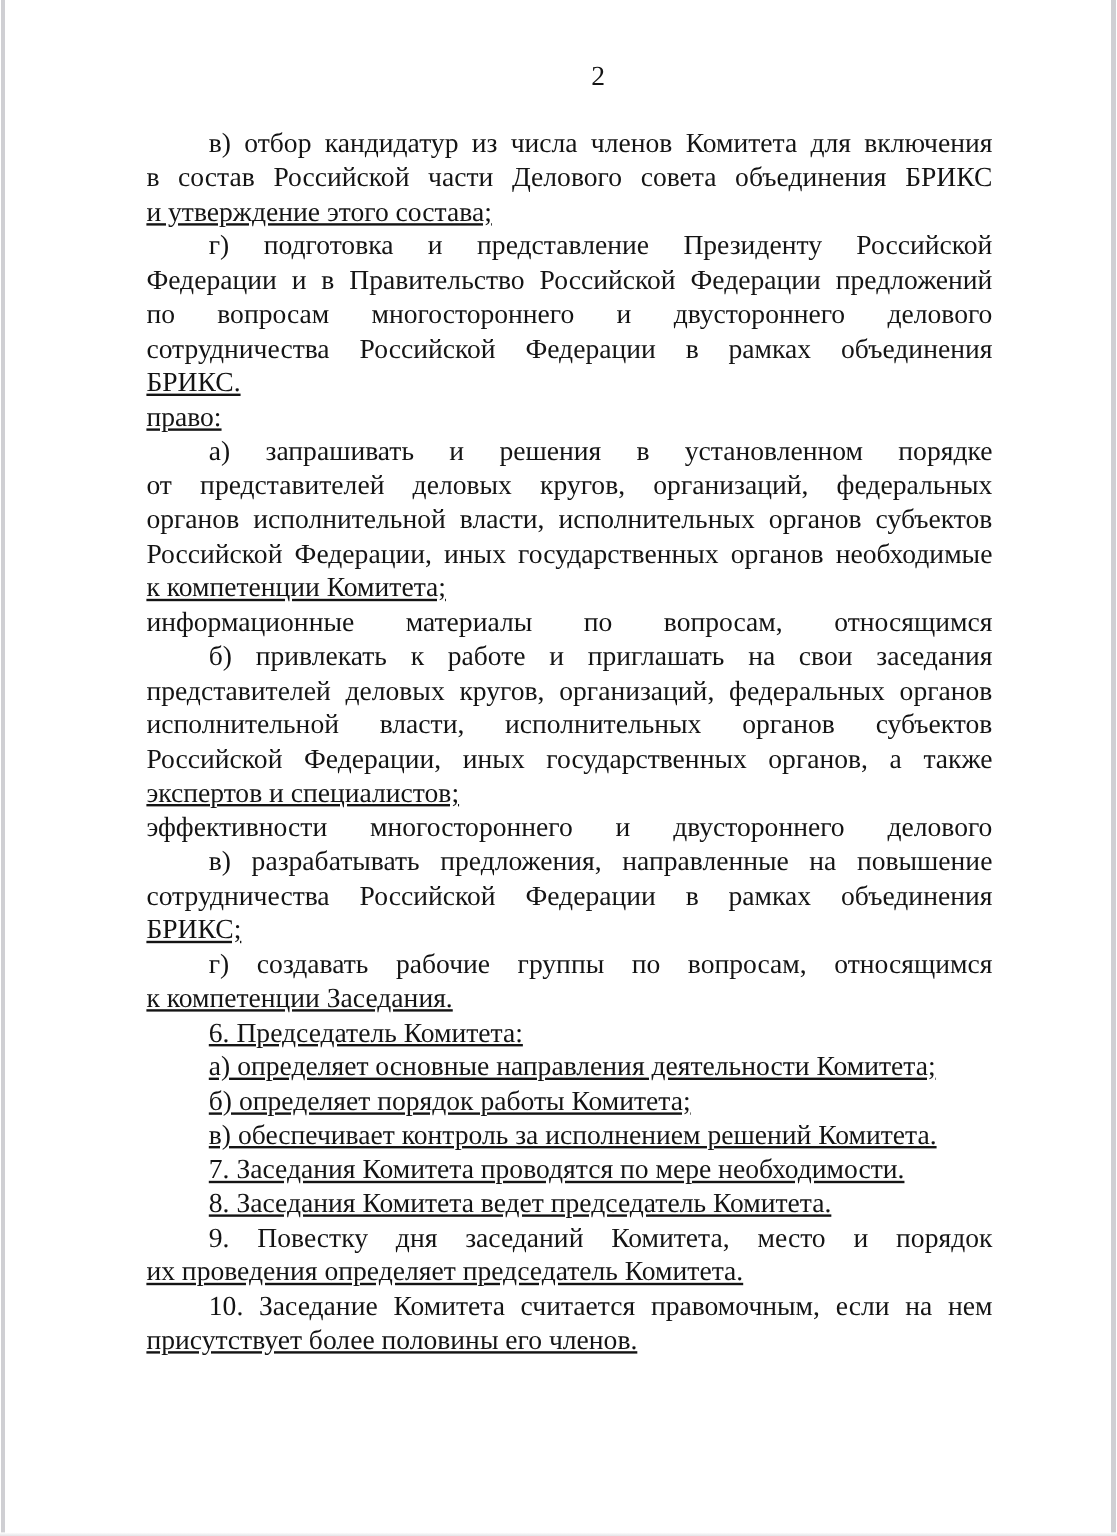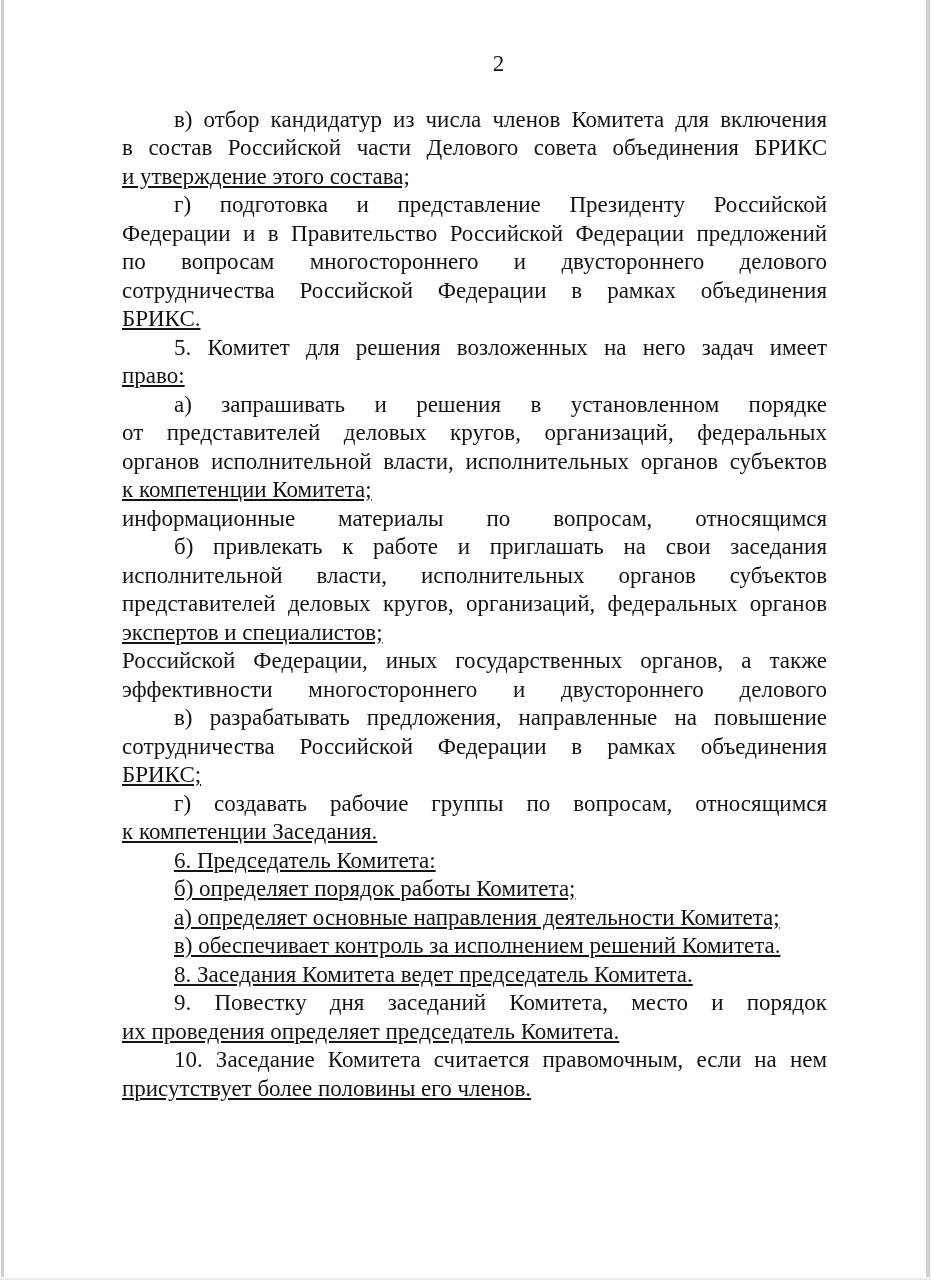--- a/index.html
+++ b/index.html
@@ -73,68 +73,71 @@
 
   <p class="para">
     <span class="ln first">г) подготовка и представление Президенту Российской</span>
     <span class="ln">Федерации и в Правительство Российской Федерации предложений</span>
     <span class="ln">по вопросам многостороннего и двустороннего делового</span>
     <span class="ln">сотрудничества Российской Федерации в рамках объединения</span>
     <span class="ln last">БРИКС.</span>
   </p>
 
   <p class="para">
-    <span class="ln first">5. Комитет для решения возложенных на него задач имеет</span>
     <span class="ln last">право:</span>
   </p>
 
   <p class="para">
     <span class="ln first">а) запрашивать и решения в установленном порядке</span>
     <span class="ln">от представителей деловых кругов, организаций, федеральных</span>
     <span class="ln">органов исполнительной власти, исполнительных органов субъектов</span>
+    <span class="ln">Российской Федерации, иных государственных органов необходимые</span>
     <span class="ln last">к компетенции Комитета;</span>
     <span class="ln">информационные материалы по вопросам, относящимся</span>
   </p>
 
   <p class="para">
     <span class="ln first">б) привлекать к работе и приглашать на свои заседания</span>
+    <span class="ln">представителей деловых кругов, организаций, федеральных органов</span>
     <span class="ln">исполнительной власти, исполнительных органов субъектов</span>
-    <span class="ln">представителей деловых кругов, организаций, федеральных органов</span>
+    <span class="ln">Российской Федерации, иных государственных органов, а также</span>
     <span class="ln last">экспертов и специалистов;</span>
-    <span class="ln">Российской Федерации, иных государственных органов, а также</span>
   </p>
 
   <p class="para">
     <span class="ln">эффективности многостороннего и двустороннего делового</span>
     <span class="ln first">в) разрабатывать предложения, направленные на повышение</span>
     <span class="ln">сотрудничества Российской Федерации в рамках объединения</span>
     <span class="ln last">БРИКС;</span>
   </p>
 
   <p class="para">
     <span class="ln first">г) создавать рабочие группы по вопросам, относящимся</span>
     <span class="ln last">к компетенции Заседания.</span>
   </p>
 
   <p class="para">
     <span class="ln first last">6. Председатель Комитета:</span>
   </p>
 
   <p class="para">
-    <span class="ln first last">б) определяет порядок работы Комитета;</span>
+    <span class="ln first last">а) определяет основные направления деятельности Комитета;</span>
   </p>
 
   <p class="para">
-    <span class="ln first last">а) определяет основные направления деятельности Комитета;</span>
+    <span class="ln first last">б) определяет порядок работы Комитета;</span>
   </p>
 
   <p class="para">
     <span class="ln first last">в) обеспечивает контроль за исполнением решений Комитета.</span>
   </p>
 
+  <p class="para">
+    <span class="ln first last">7. Заседания Комитета проводятся по мере необходимости.</span>
+  </p>
 
   <p class="para">
     <span class="ln first last">8. Заседания Комитета ведет председатель Комитета.</span>
   </p>
 
   <p class="para">
     <span class="ln first">9. Повестку дня заседаний Комитета, место и порядок</span>
     <span class="ln last">их проведения определяет председатель Комитета.</span>
   </p>
 

